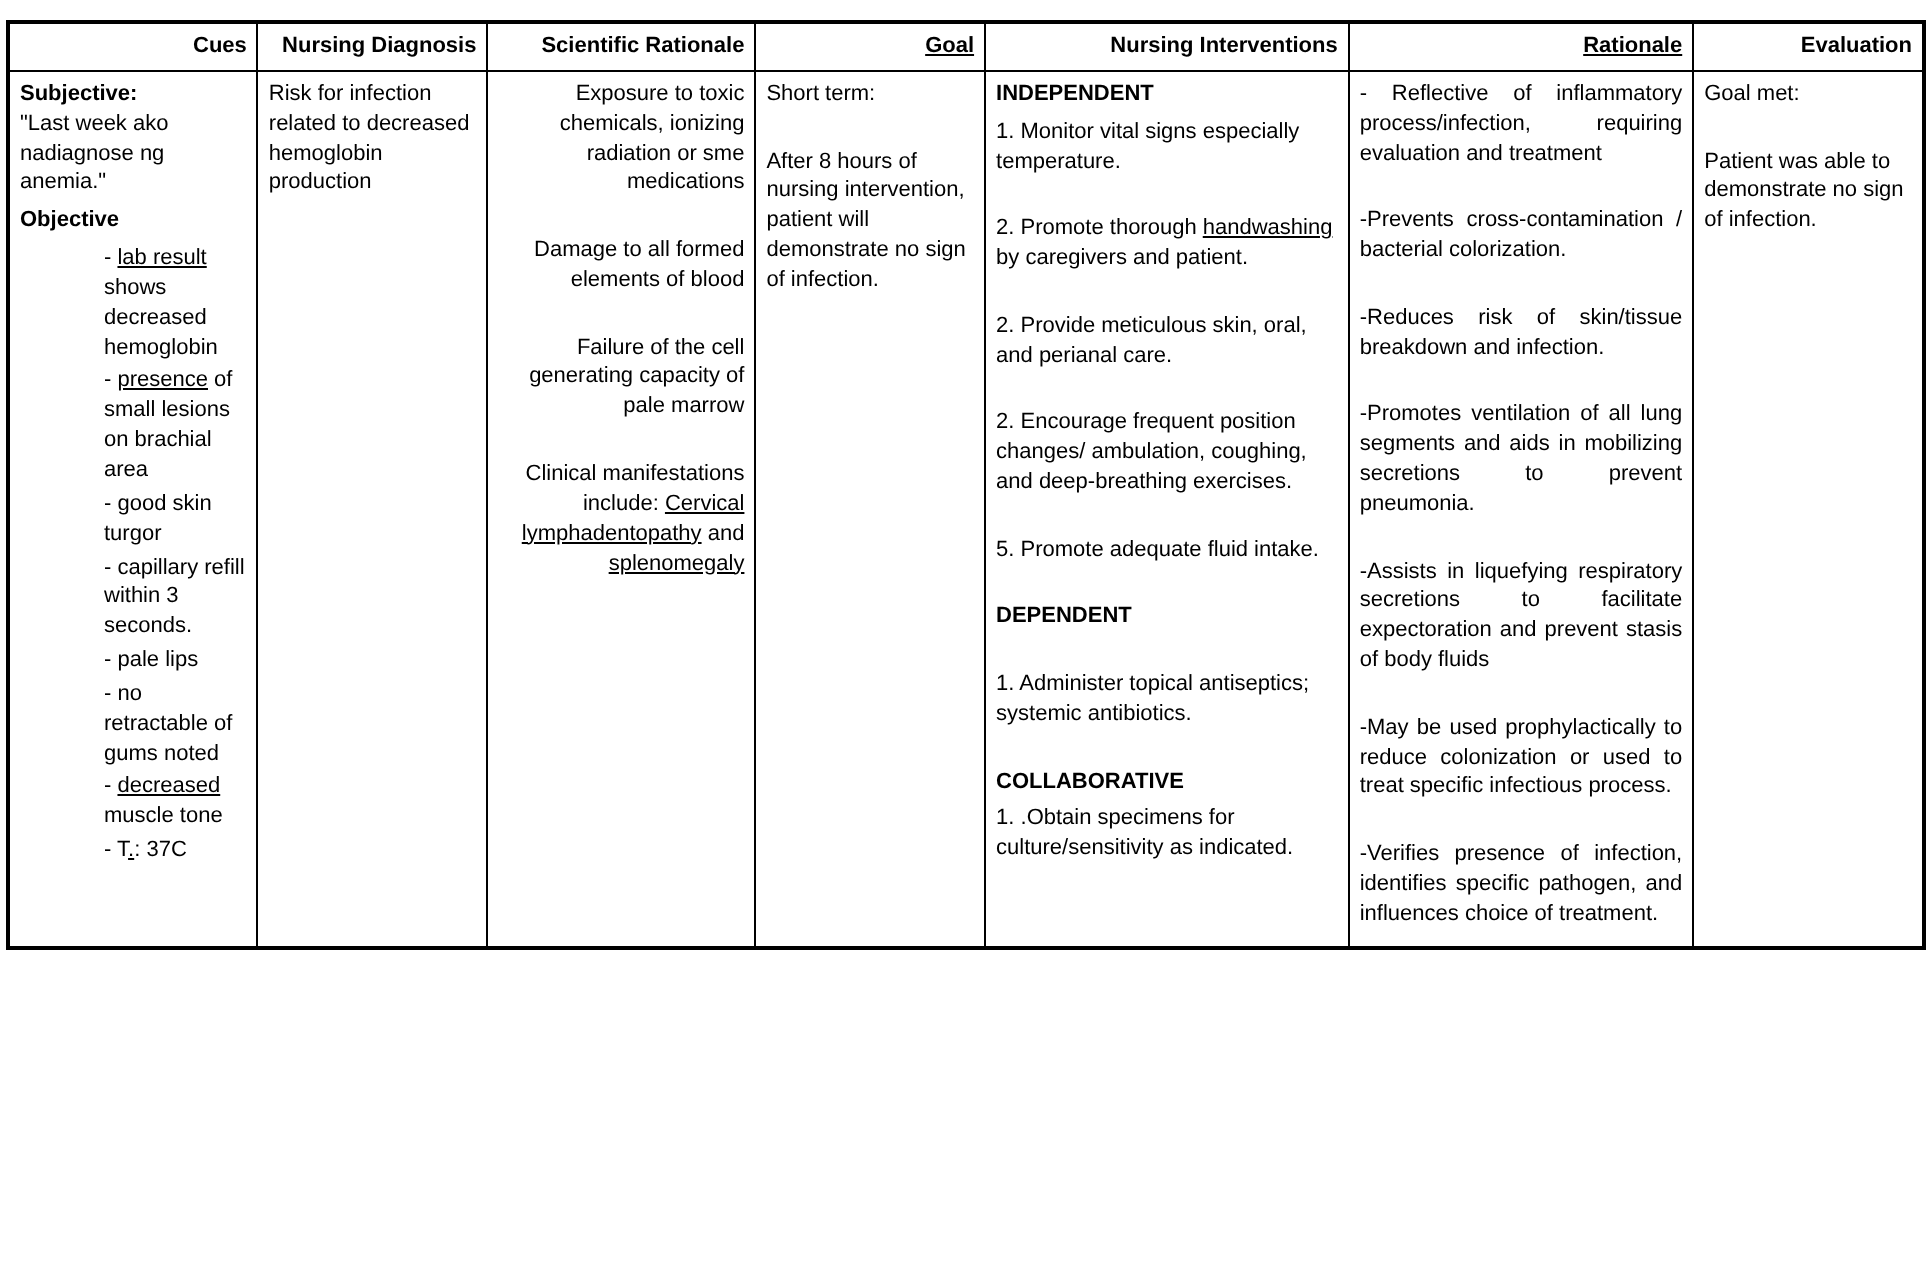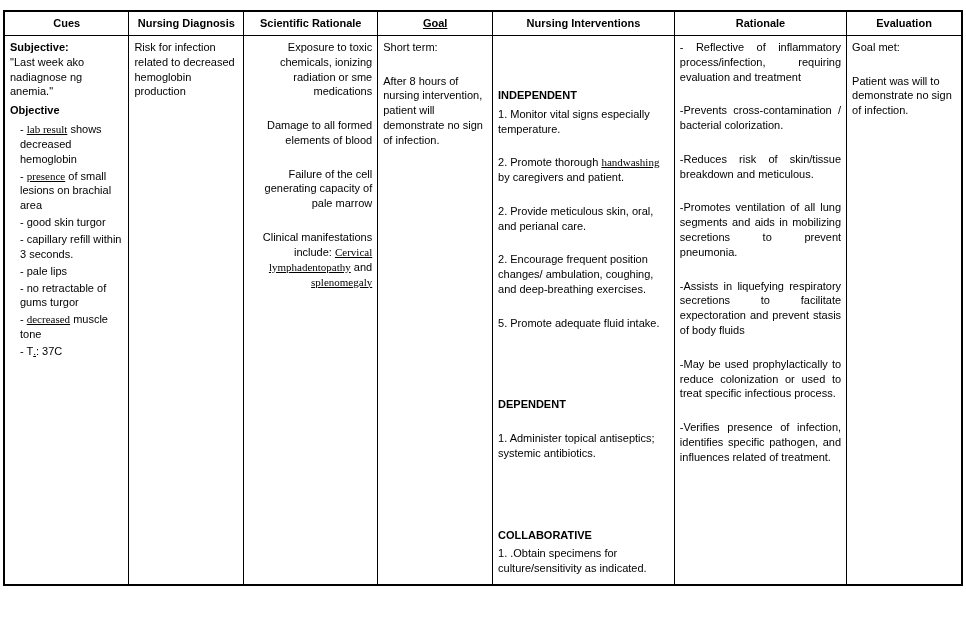--- a/index.html
+++ b/index.html
@@ -21,40 +21,40 @@
       table-layout: fixed;
     }
     th, td {
       border: 1px solid #000;
       padding: 4px 5px;
       vertical-align: top;
       font-size: 11px;
       line-height: 1.35;
     }
     th {
-      text-align: center;
+      text-align: right;
       font-weight: bold;
       background: #fff;
     }
     .col-cues { width: 13%; }
     .col-diagnosis { width: 12%; }
     .col-rationale-sci { width: 14%; }
     .col-goal { width: 12%; text-decoration: underline; }
     .col-interventions { width: 19%; }
-    .col-rationale { width: 18%; }
+    .col-rationale { width: 18%; text-decoration: underline; }
     .col-evaluation { width: 12%; }
 
-    .underline { text-decoration: underline; font-family: Liberation Serif, serif; }
-    .bold { font-weight: bold; margin-top: 48px; }
+    .underline { text-decoration: underline; }
+    .bold { font-weight: bold; }
     .text-center { text-align: right; }
     .text-justify { text-align: justify; }
 
     td p { margin-bottom: 4px; }
     td ul { padding-left: 10px; list-style: none; }
-    td ul li { margin-bottom: 2px; }
+    td ul li { margin-bottom: 2px; margin-left: 32px; }
   </style>
 </head>
 <body>
 
 <div class="table-wrapper">
   <table>
     <thead>
       <tr>
         <th class="col-cues">Cues</th>
         <th class="col-diagnosis">Nursing Diagnosis</th>
@@ -71,21 +71,21 @@
         <td>
           <p><span class="bold">Subjective:</span><br>
           <span>"Last week ako nadiagnose ng anemia."</span></p>
           <p><span class="bold">Objective</span></p>
           <ul>
             <li>- <span class="underline">lab result</span> shows decreased hemoglobin</li>
             <li>- <span class="underline">presence</span> of small lesions on brachial area</li>
             <li>- good skin turgor</li>
             <li>- capillary refill within 3 seconds.</li>
             <li>- pale lips</li>
-            <li>- no retractable of gums turgor</li>
+            <li>- no retractable of gums noted</li>
             <li>- <span class="underline">decreased</span> muscle tone</li>
             <li>- T<span class="underline">.</span>: 37C</li>
           </ul>
         </td>
 
         <td>
           <span>Risk for infection related to decreased hemoglobin production</span>
         </td>
 
         <td class="text-center">
@@ -122,32 +122,32 @@
           <br>
           <p class="bold">COLLABORATIVE</p>
           <p>1. .Obtain specimens for culture/sensitivity as indicated.</p>
         </td>
 
         <td class="text-justify">
           <p>- Reflective of inflammatory process/infection, requiring evaluation and treatment</p>
           <br>
           <p>-Prevents cross-contamination / bacterial colorization.</p>
           <br>
-          <p>-Reduces risk of skin/tissue breakdown and meticulous.</p>
+          <p>-Reduces risk of skin/tissue breakdown and infection.</p>
           <br>
           <p>-Promotes ventilation of all lung segments and aids in mobilizing secretions to prevent pneumonia.</p>
           <br>
           <p>-Assists in liquefying respiratory secretions to facilitate expectoration and prevent stasis of body fluids</p>
           <br>
           <p>-May be used prophylactically to reduce colonization or used to treat specific infectious process.</p>
           <br>
-          <p>-Verifies presence of infection, identifies specific pathogen, and influences related of treatment.</p>
+          <p>-Verifies presence of infection, identifies specific pathogen, and influences choice of treatment.</p>
         </td>
 
         <td>
           <p>Goal met:</p>
           <br>
-          <p>Patient was will to demonstrate no sign of infection.</p>
+          <p>Patient was able to demonstrate no sign of infection.</p>
         </td>
       </tr>
     </tbody>
   </table>
 </div>
 
 </body></html>

